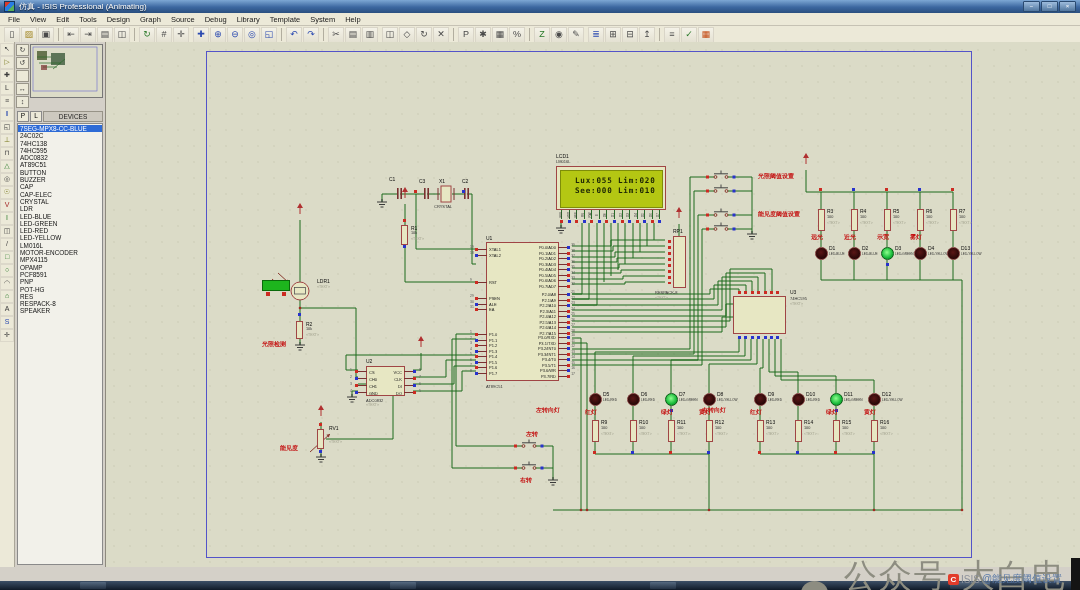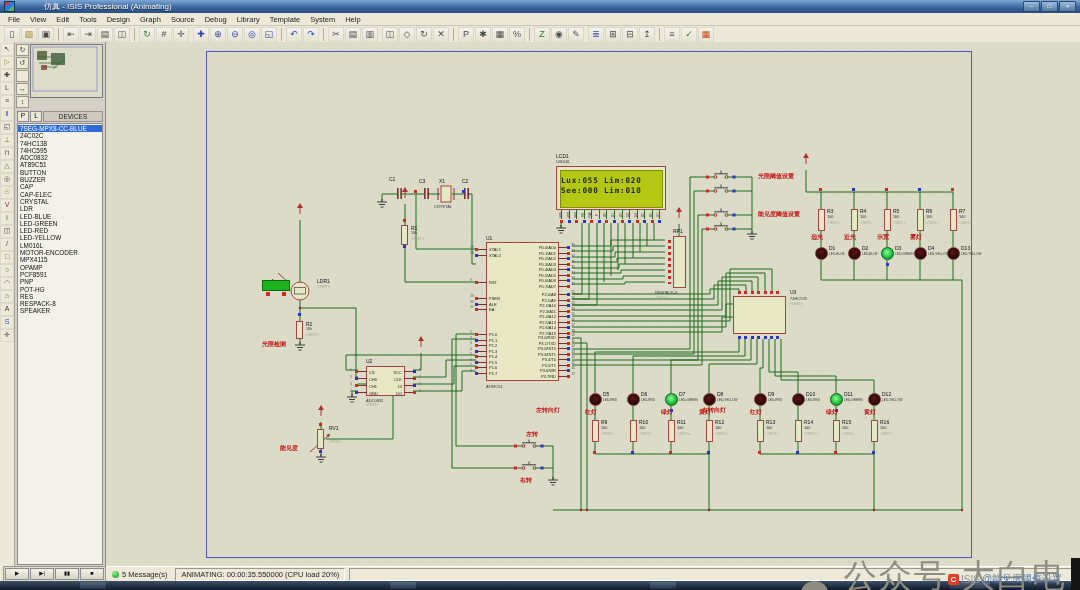--- a/index.html
+++ b/index.html
@@ -2,21 +2,21 @@
 <html><head>
 <meta charset="utf-8">
 <style>
   html,body{margin:0;padding:0;background:#222;}
   .screen{position:relative;width:1080px;height:590px;background:#d4d0c8;overflow:hidden;
           font-family:"Liberation Sans",sans-serif;-webkit-font-smoothing:antialiased;}
   
   .titlebar{height:13px;background:linear-gradient(#7da7d4,#3c67a0 55%,#2a4f7f);display:flex;align-items:center;
             gap:4px;padding:0 4px;color:#fff;font-size:8px;}
   .appicon{width:9px;height:9px;background:linear-gradient(135deg,#d83a2c 0 30%,#2a7de0 30% 65%,#58b158 65%);border:1px solid #16365c;}
-  .title-text{white-space:nowrap;text-shadow:0 1px 1px #123;margin-left:25px;}
+  .title-text{white-space:nowrap;text-shadow:0 1px 1px #123;}
   .winbtns{margin-left:auto;display:flex;gap:1px;}
   .winbtn{width:15px;height:9px;font-size:6px;line-height:8px;text-align:center;color:#fff;
           background:linear-gradient(#9dbbdc,#51779f);border:1px solid #2a4a70;border-radius:1px;}
   .menubar{height:12px;background:#ece9d8;border-bottom:1px solid #c6c2b4;display:flex;align-items:center;
            font-size:7.5px;color:#1a1a1a;padding-left:3px;}
   .menu-item{padding:0 5px;}
   .toolbar{height:17px;background:#ece9d8;border-bottom:1px solid #aaa698;display:flex;align-items:center;padding:0 2px;}
   .tgroup{display:flex;gap:1px;padding:0 2px;}
   .tbi{width:14px;height:14px;border:1px solid #d9d5c8;background:linear-gradient(#f4f2e8,#e4e1d2);
        font-size:9px;line-height:13px;text-align:center;color:#4a4a4a;}
@@ -65,21 +65,21 @@
   .rcol .prow::after{content:"";position:absolute;right:-14px;top:1px;width:3px;height:3px;background:#cc2b22;}
   .rcol .prow:nth-child(odd)::after{background:#2833cc;}
   .pnum{position:absolute;font-size:3.4px;color:#555;top:-2px;}
   .lcol .pnum{left:-19px;} .rcol .pnum{right:-19px;}
   
   .vres{position:absolute;width:7px;height:20px;background:#e7e7c3;border:1px solid #a04545;box-sizing:border-box;}
   
   .lcdbody{position:absolute;left:450px;top:124px;width:110px;height:44px;background:#e7e7c3;border:1px solid #a04545;box-sizing:border-box;}
   .lcdscreen{position:absolute;left:3px;top:3px;width:101px;height:36px;background:#b4c713;border:1px solid #7e8d08;}
   .lcdline{font-family:"DejaVu Sans Mono",monospace;font-size:7.6px;font-weight:bold;letter-spacing:.8px;
-           color:#1b2405;line-height:10px;padding-left:0;}
+           color:#1b2405;line-height:10px;padding-left:14px;}
   .lcdline.l1{margin-top:5px;} 
   .lcdpins{position:absolute;left:452px;top:168px;display:flex;}
   .lcdp{width:7.57px;height:15px;position:relative;}
   .lcdp::before{content:"";position:absolute;left:3px;top:0;width:1px;height:9px;background:#2a6a2a;}
   .lcdp::after{content:"";position:absolute;left:2px;top:10px;width:3px;height:3px;background:#cc2b22;}
   .lcdp:nth-child(even)::after{background:#2833cc;}
   .lcdp span{position:absolute;left:0px;top:3px;font-size:3px;color:#333;transform:rotate(-90deg);}
   
   .u3body::before{content:"";position:absolute;left:4px;right:4px;top:-6px;height:3px;
       background:repeating-linear-gradient(90deg,#cc2b22 0 3px,transparent 3px 6.4px);}
@@ -851,32 +851,20 @@
 
       <div class="wm">
         <span class="wm-ico">
             <i class="b1"></i>
           </span>
         <span class="wm-text">公众号·大白电子设计</span>
       </div>
     </div>
   </div>
 
-  <div class="statusbar">
-    <span class="vcrgroup">
-        <span class="vcr">▶</span>
-        <span class="vcr">▶|</span>
-        <span class="vcr">▮▮</span>
-        <span class="vcr">■</span>
-      </span>
-    <span class="msgdot"></span>
-    <span>5 Message(s)</span>
-    <span class="statpanel">ANIMATING: 00:00:35.550000 (CPU load 20%)</span>
-    <span class="statfill"></span>
-  </div>
 
   <div class="taskbar">
     <span class="tbitem" style="left:80px;"></span>
     <span class="tbitem" style="left:390px;"></span>
     <span class="tbitem" style="left:650px;"></span>
     <span class="tbitem" style="left:950px;width:40px;"></span>
   </div>
 
   <div class="csdn">
     <span class="csdn-logo">C</span>

